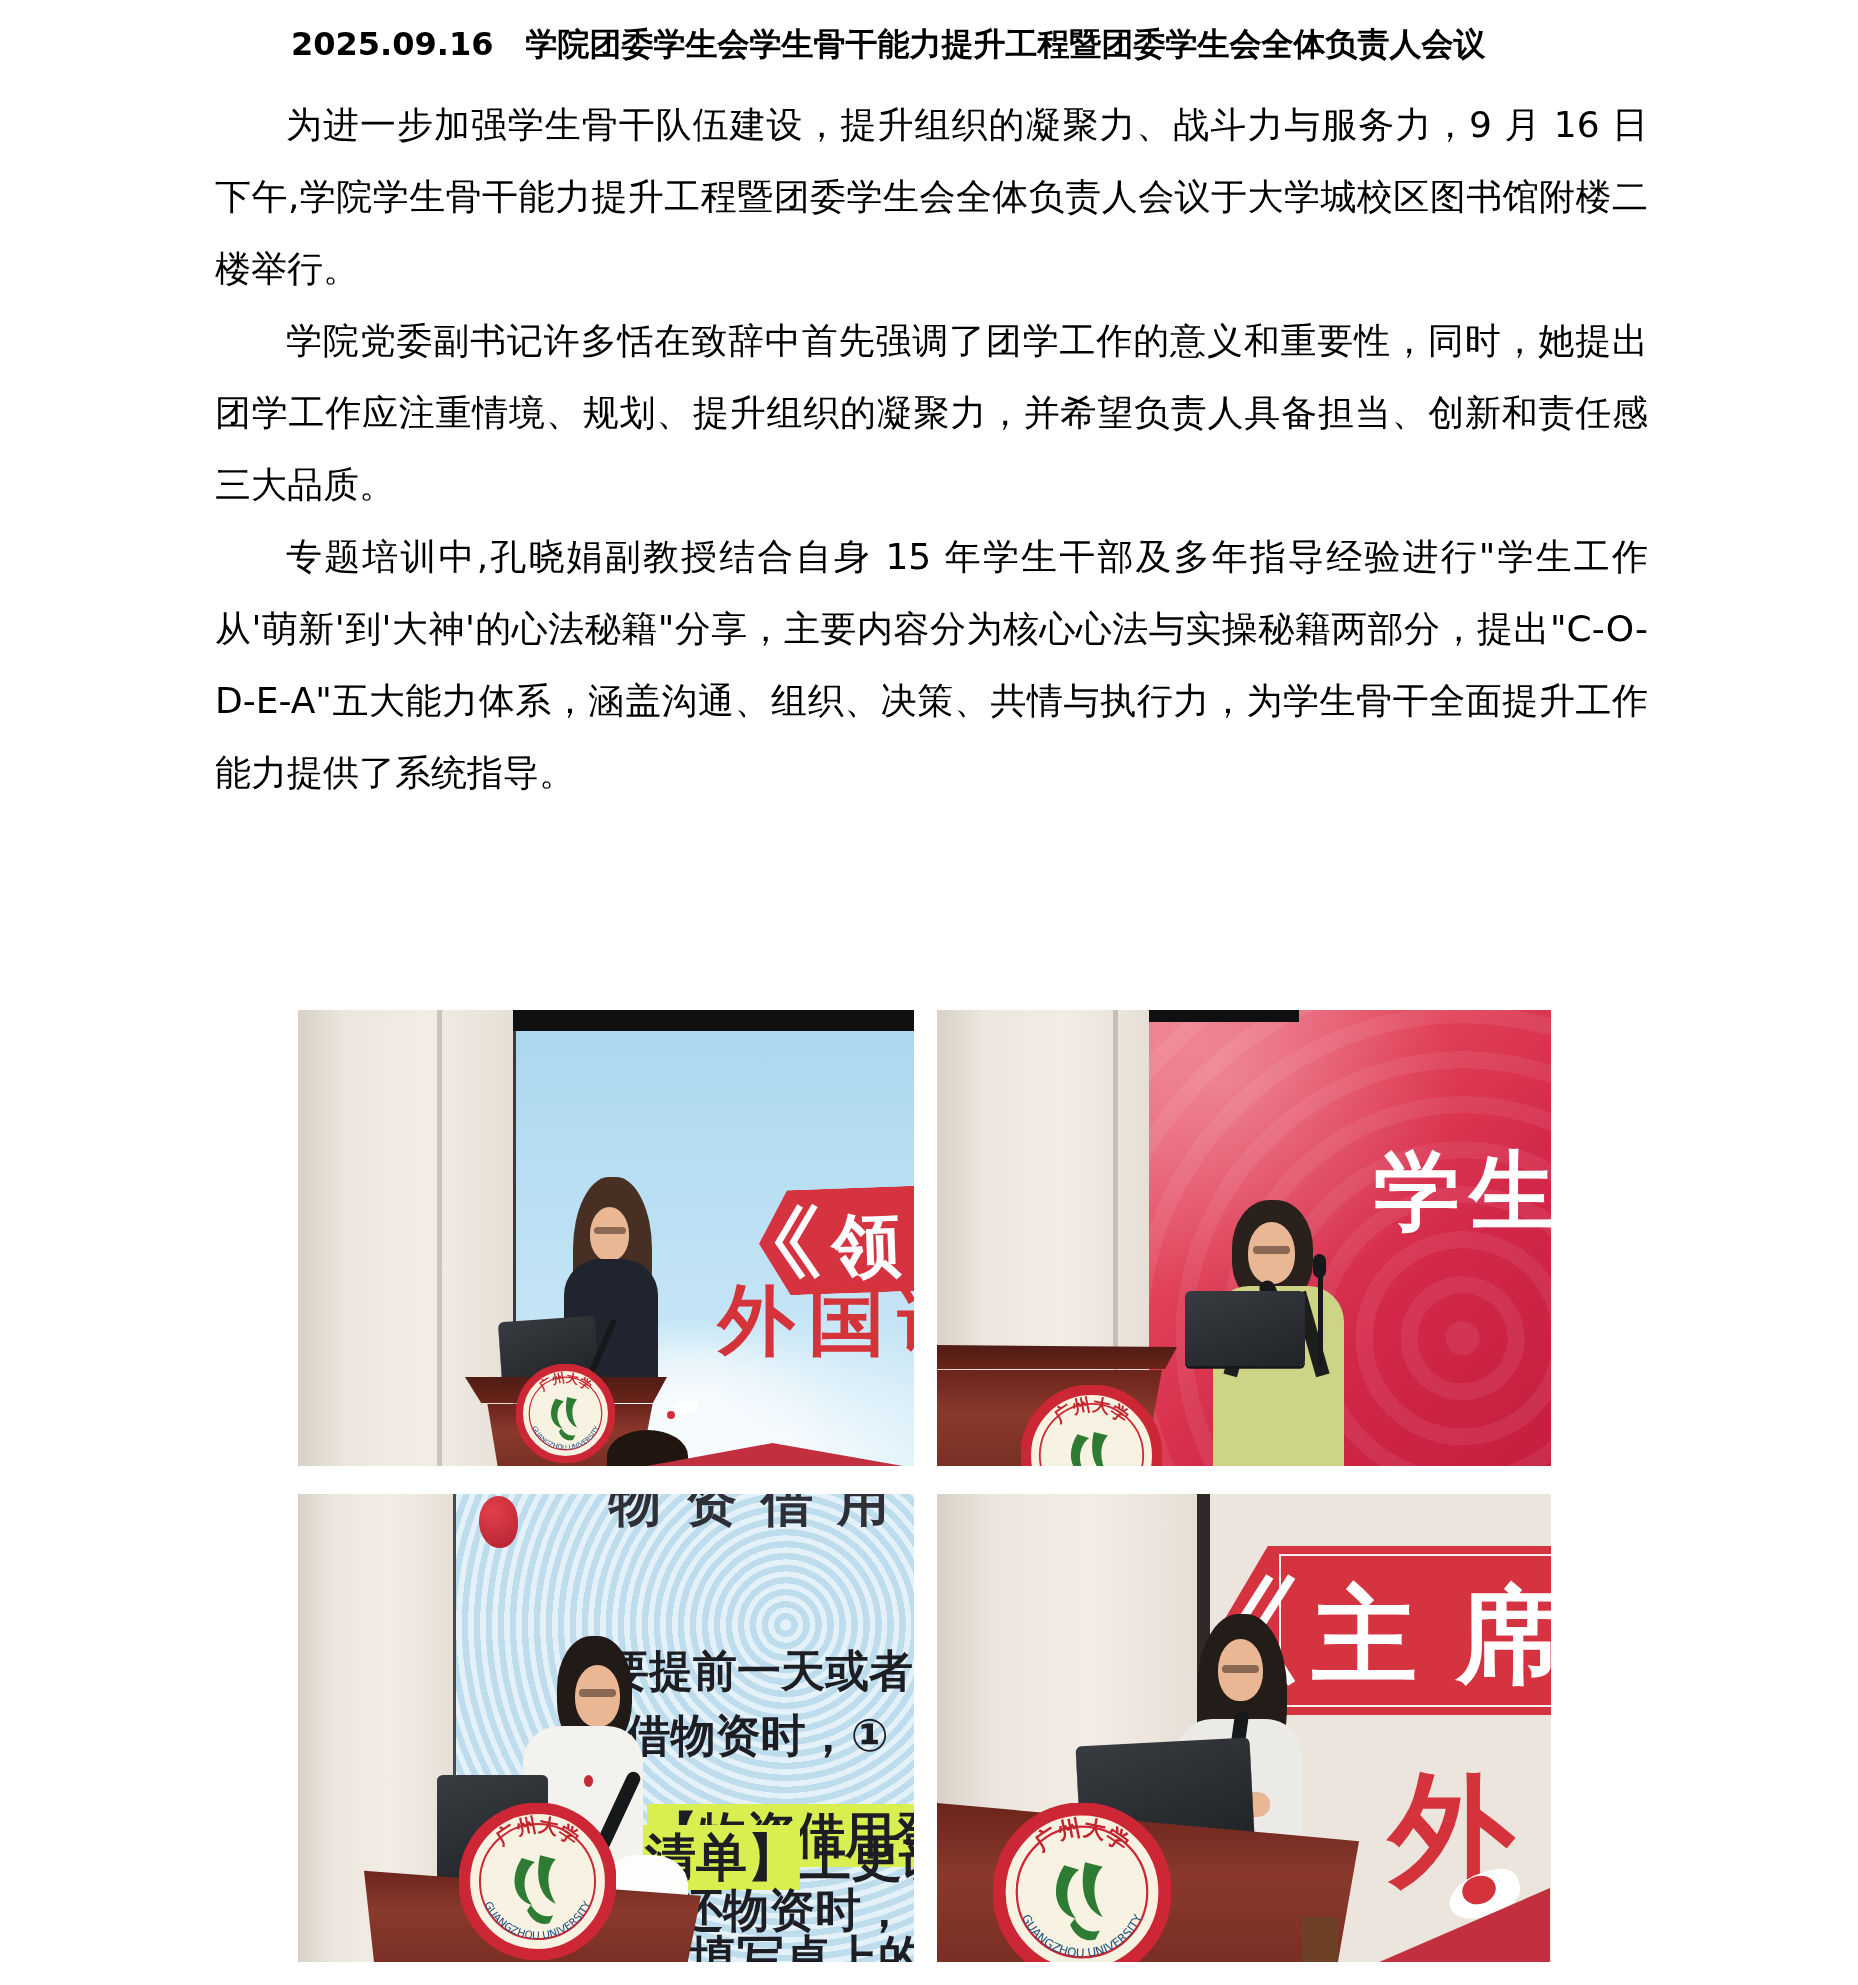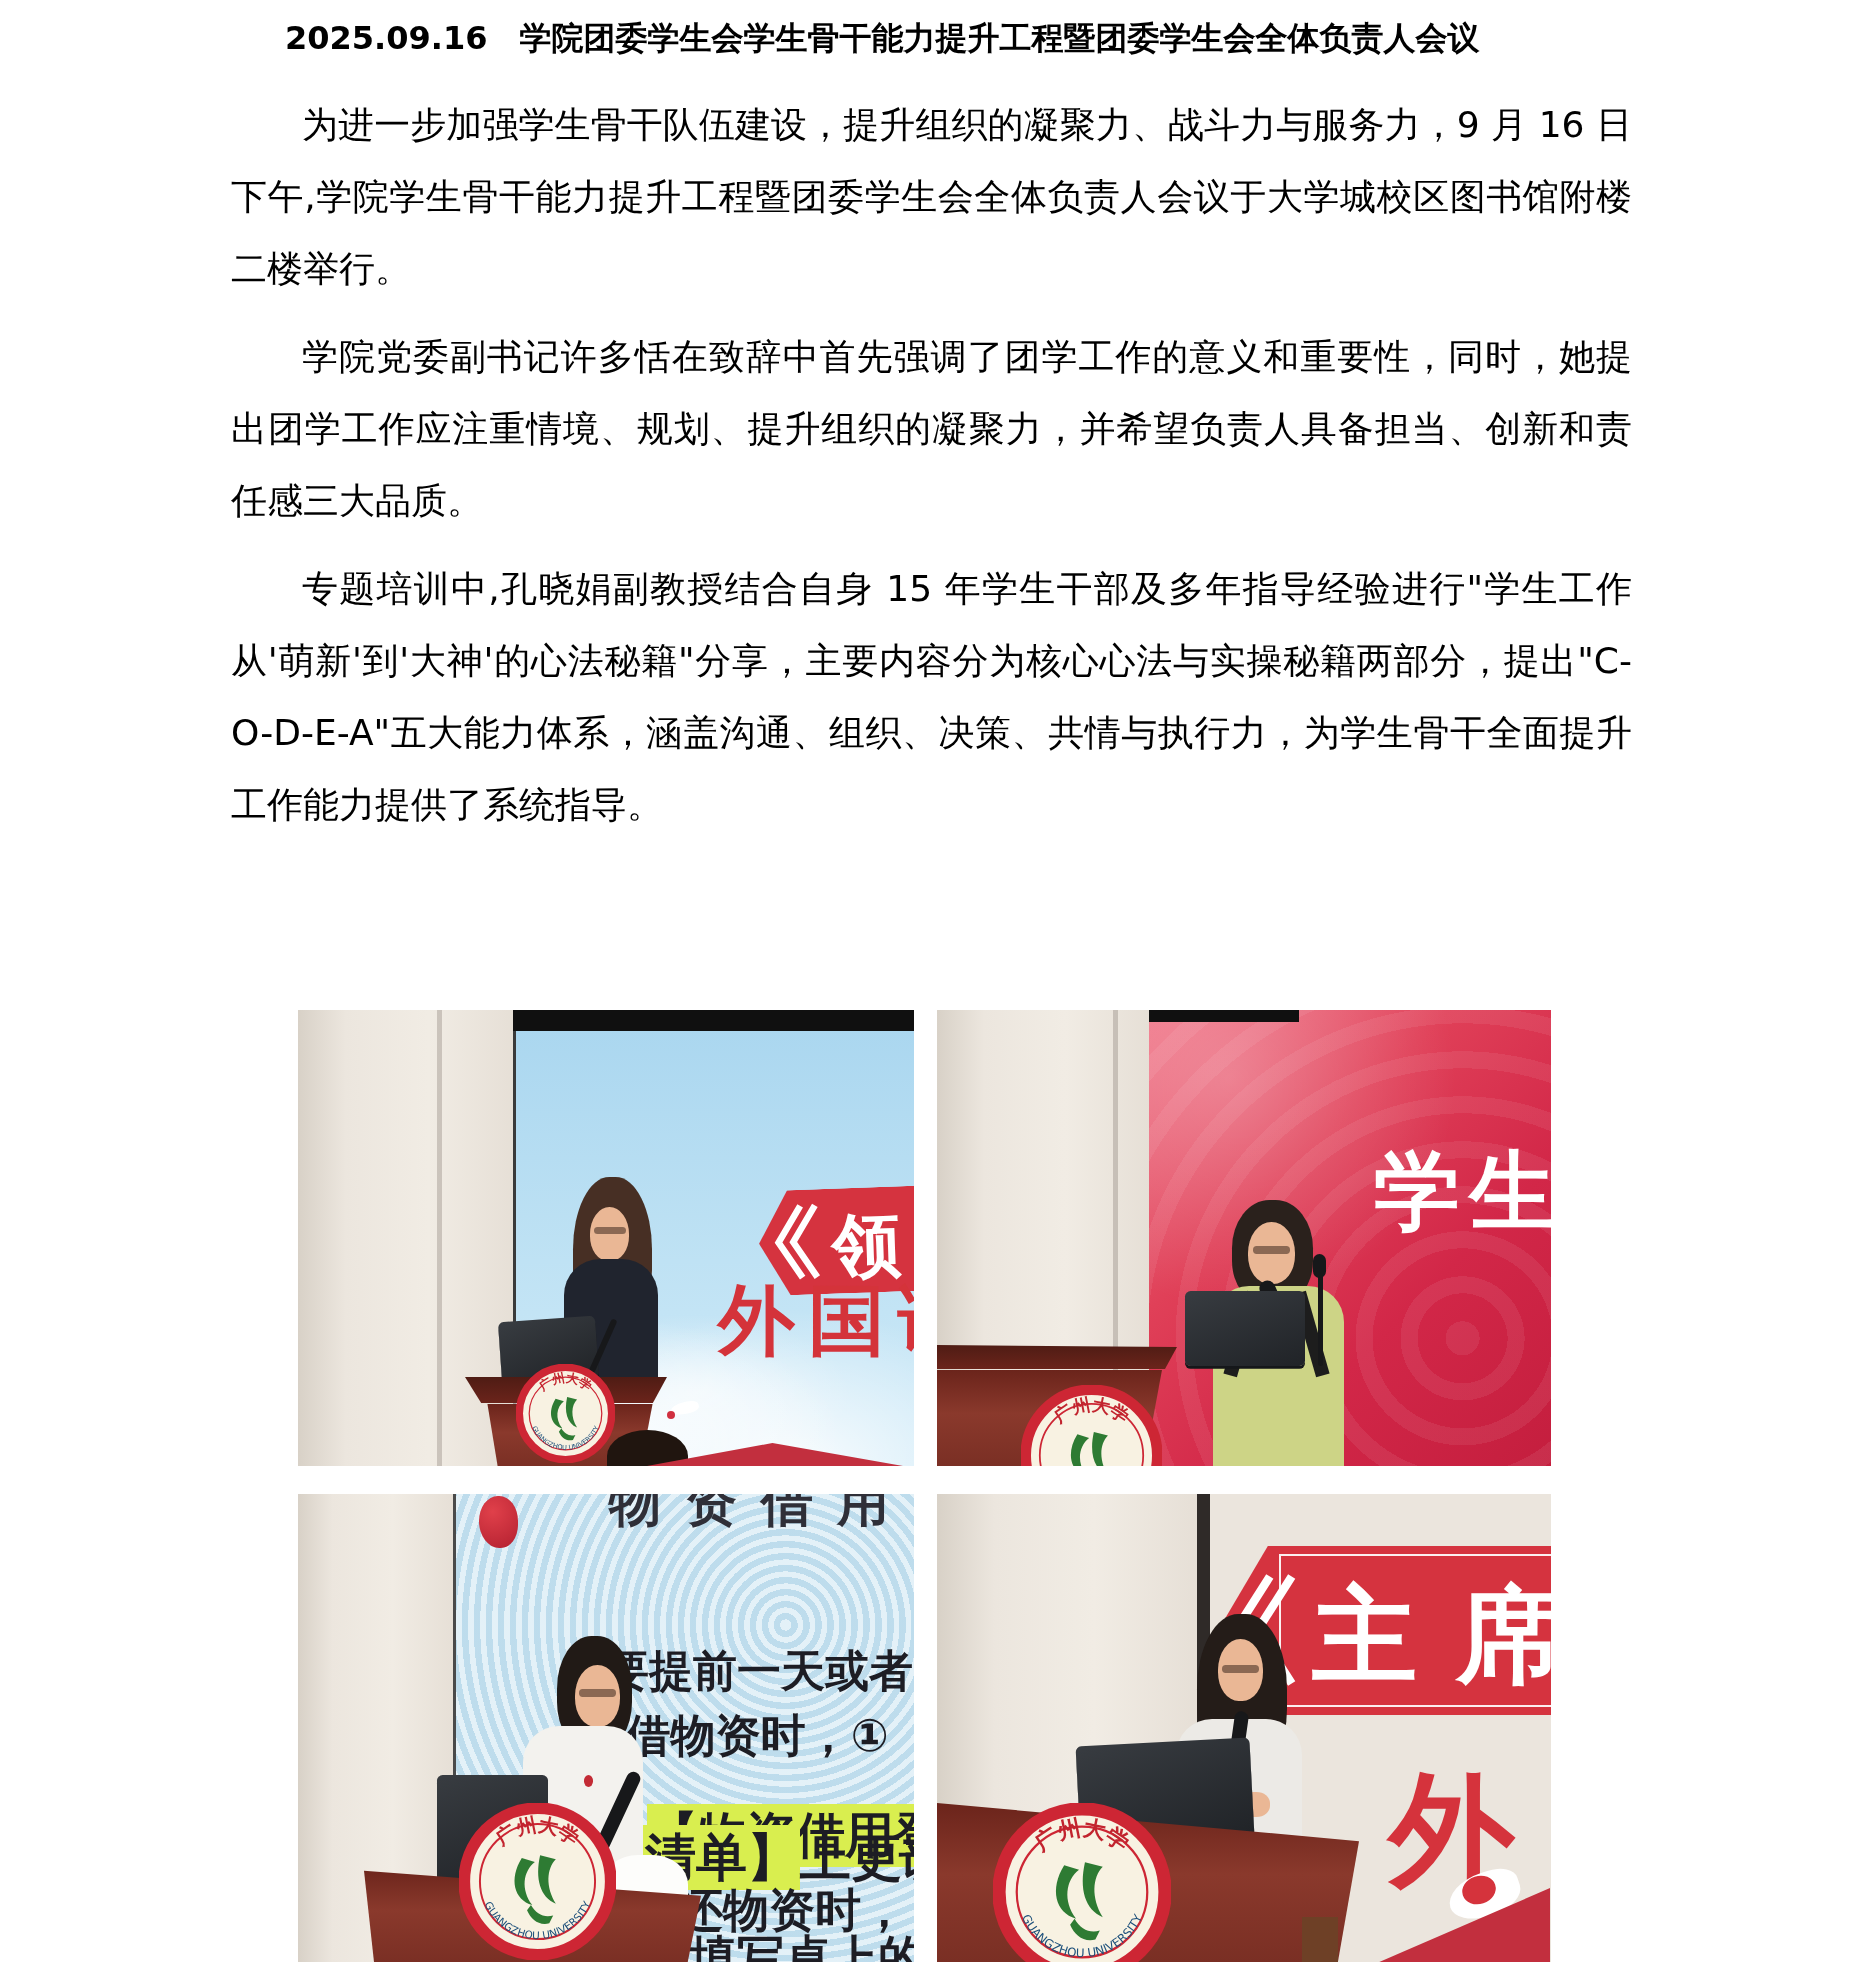--- a/index.html
+++ b/index.html
@@ -1,21 +1,21 @@
 <!DOCTYPE html>
 <html style="font-size:15px"><head>
 <meta charset="utf-8">
 <style>
   html,body{margin:0;padding:0;background:#fff;}
   .page{position:relative;width:1859px;height:1985px;background:#ffffff;overflow:hidden;
         font-family:"DejaVu Sans",sans-serif;color:#000;}
   
   .doc{position:absolute;left:215px;top:0;width:1433px;}
-  .doc-title{margin:4px;font-size:32px;line-height:69px;font-weight:700;text-indent:66px;white-space:nowrap;}
-  .para{margin:16px;font-size:36px;line-height:72px;text-align:justify;text-indent:71px;}
+  .doc-title{margin:10px;font-size:32px;line-height:69px;font-weight:700;text-indent:66px;white-space:nowrap;}
+  .para{margin:0;font-size:36px;line-height:72px;text-align:justify;text-indent:71px;}
   
   .photo{position:absolute;overflow:hidden;background:#ebe5dd;}
   .p1{left:298px;top:1010px;width:616px;height:456px;}
   .p2{left:937px;top:1010px;width:614px;height:456px;}
   .p3{left:298px;top:1494px;width:616px;height:468px;}
   .p4{left:937px;top:1494px;width:614px;height:468px;}
   .abs{position:absolute;}
   
   .wall{top:0;bottom:0;background:linear-gradient(90deg,#d8d1c7 0%,#ece6de 22%,#f1ece4 60%,#e6dfd6 100%);}
   .wall-line{top:0;bottom:0;width:4.7px;background:rgba(90,80,70,.25);}

